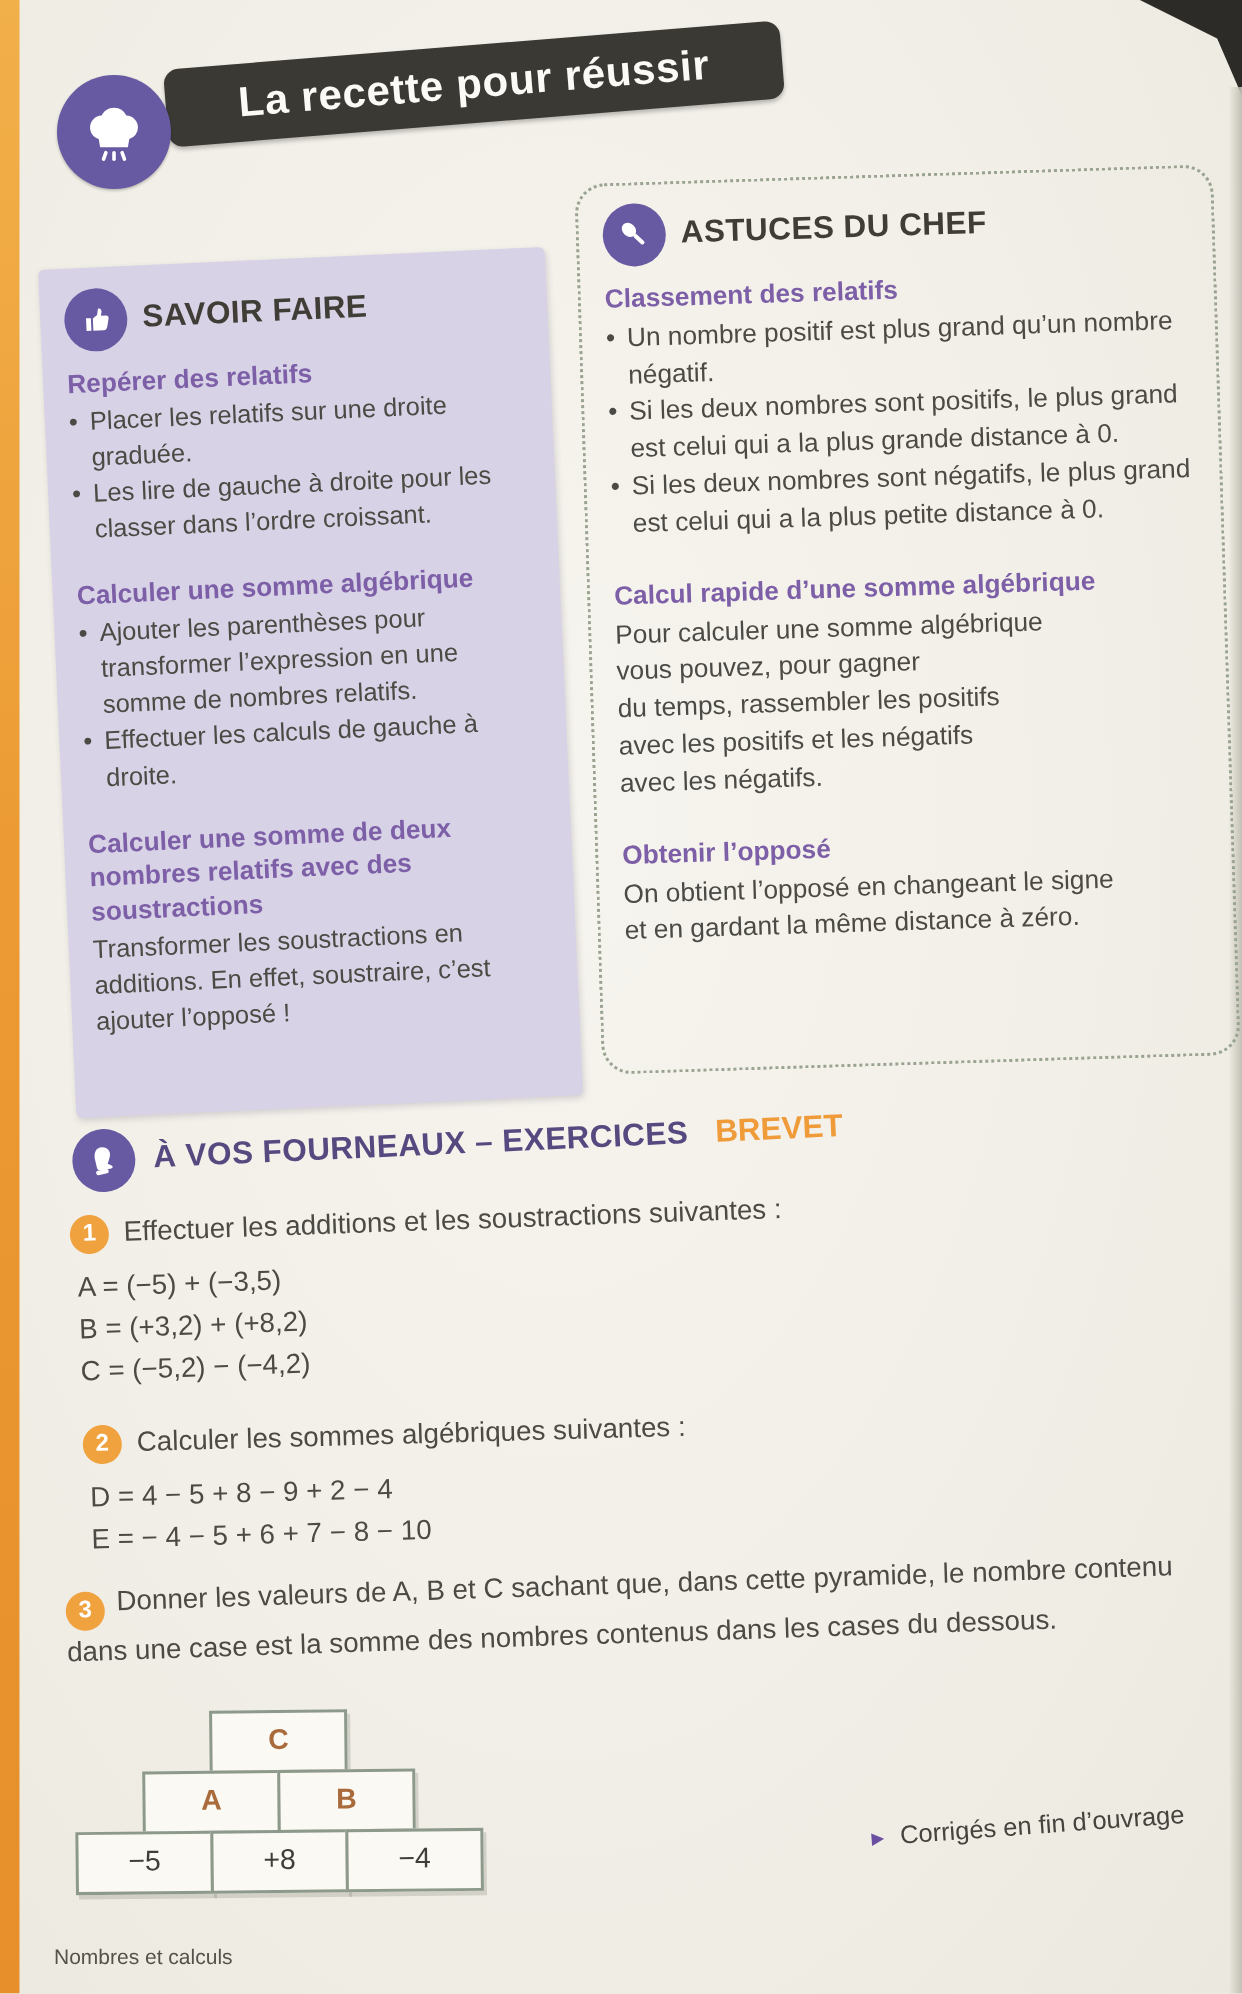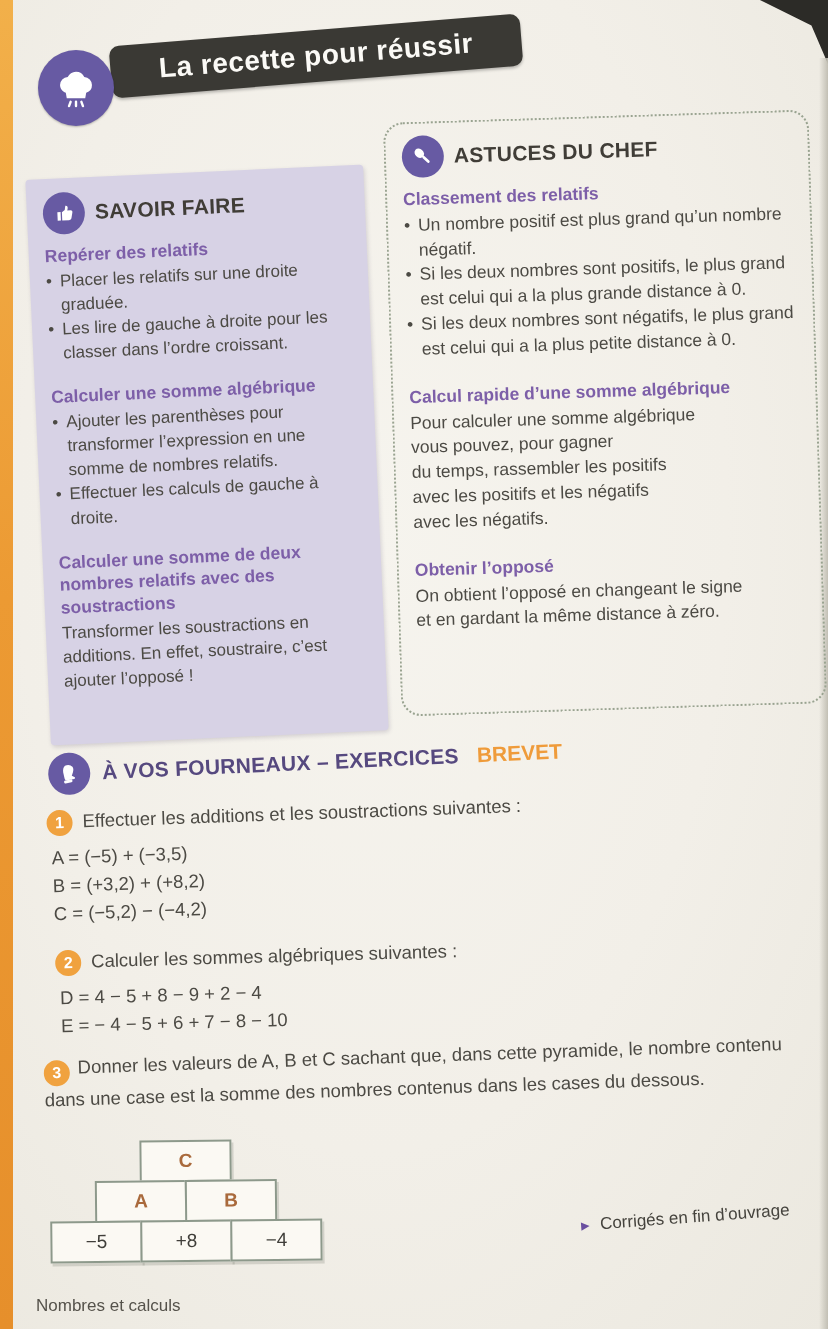--- a/index.html
+++ b/index.html
@@ -101,21 +101,21 @@
   .prow + .prow{margin-top:-2px;}
   .pcell.letter{color:#a96a3c;font-weight:bold;}
   .pcell.num{color:#3f3e39;}
   
   .corrige{
     position:absolute;left:578px;top:1208px;display:flex;align-items:center;gap:8px;
     transform:rotate(-4.2deg);font-size:17px;color:#45433d;
   }
   .tri{color:#6a4fa0;font-size:14px;}
   .footer{
-    position:absolute;left:36px;top:1296px;font-size:17px;color:#55524b;
+    position:absolute;left:36px;top:1296px;font-size:14px;color:#55524b;
   } .gap10{height:10px;} .gap14{height:14px;}
   svg{display:block;}
 </style>
 </head>
 <body>
 
 <div class="page">
   <div class="orange-strip"></div>
   <div class="dark-corner"></div>
   <div class="right-edge"></div>

